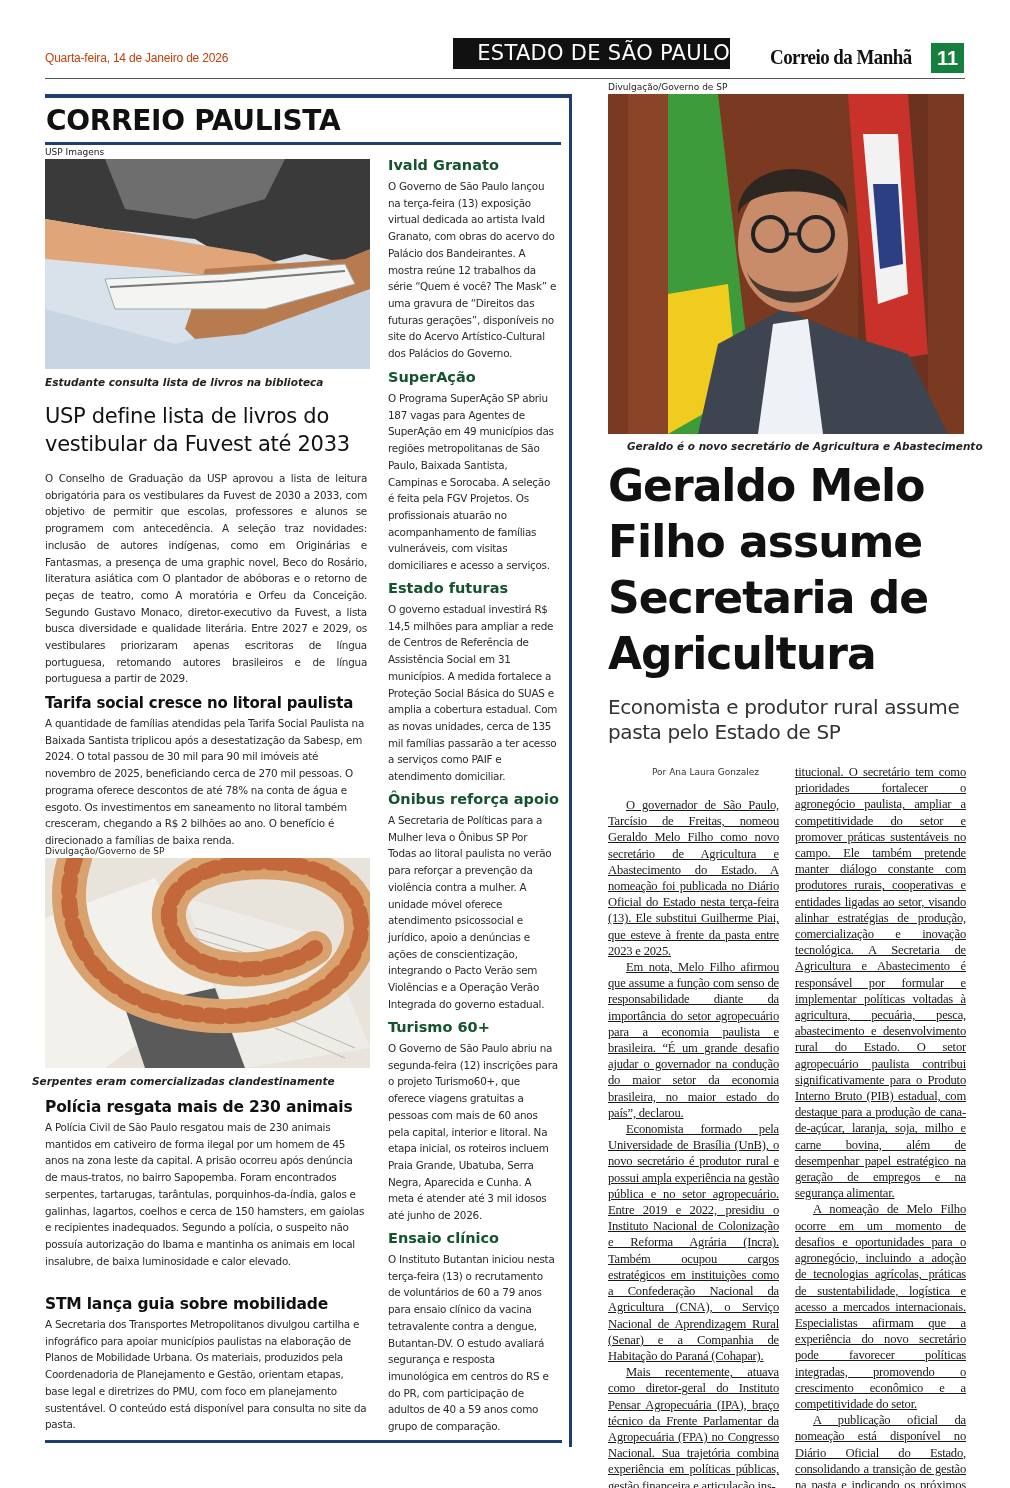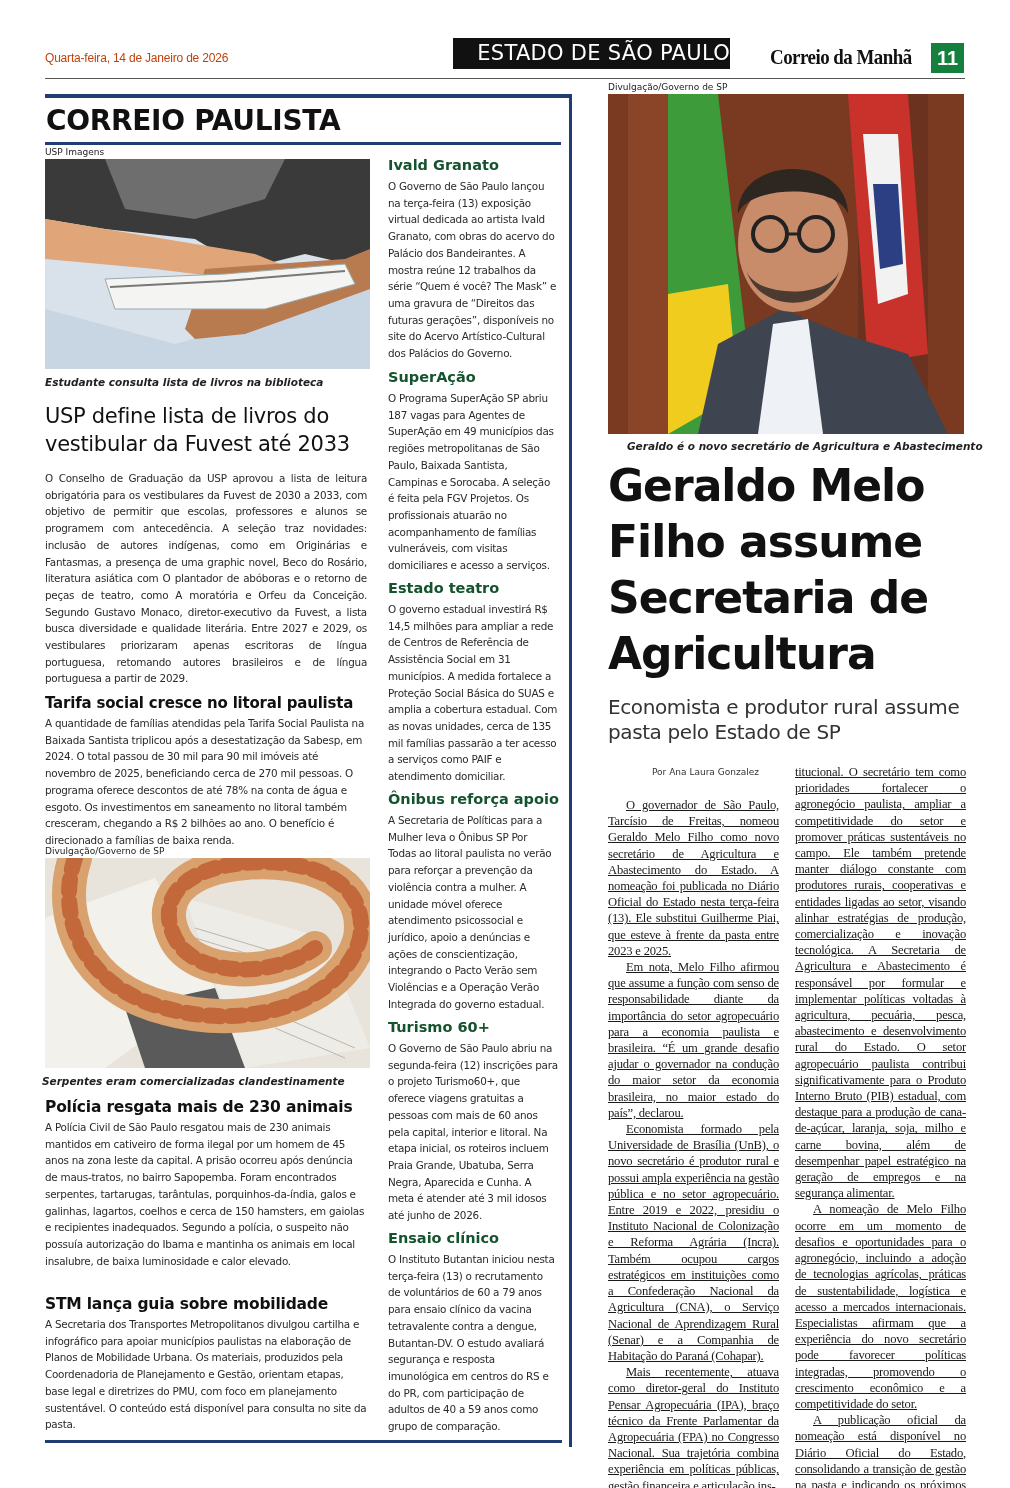--- a/index.html
+++ b/index.html
@@ -91,35 +91,35 @@
         <line x1="150" y1="80" x2="250" y2="110"></line>
       <line x1="150" y1="90" x2="250" y2="120"></line>
         <line x1="240" y1="160" x2="310" y2="190"></line>
       <line x1="230" y1="170" x2="300" y2="200"></line>
     </g>
     <path d="M80 150 L170 130 L200 210 L100 210 Z" fill="#5a5a5a"></path>
     <path d="M30 0 C10 60 40 130 120 150 C210 175 300 140 315 80 C325 20 260 0 200 5 C140 10 110 40 130 80 C150 120 230 120 270 90" fill="none" stroke="#d9a16e" stroke-width="34" stroke-linecap="round"></path>
     <path d="M30 0 C10 60 40 130 120 150 C210 175 300 140 315 80 C325 20 260 0 200 5 C140 10 110 40 130 80 C150 120 230 120 270 90" fill="none" stroke="#c2683a" stroke-width="16" stroke-dasharray="12 10" stroke-linecap="round"></path>
   </svg>
 </div>
-<div class="abs caption" style="left:42px; top:1075px;">Serpentes eram comercializadas clandestinamente</div>
+<div class="abs caption" style="left:32px; top:1075px;">Serpentes eram comercializadas clandestinamente</div>
 
 <div class="abs h-mid" style="left:45px; top:1098px; font-size:15.5px;">Polícia resgata mais de 230 animais</div>
 <div class="abs body-sans col1" style="left:45px; top:1119px;">A Polícia Civil de São Paulo resgatou mais de 230 animais mantidos em cativeiro de forma ilegal por um homem de 45 anos na zona leste da capital. A prisão ocorreu após denúncia de maus-tratos, no bairro Sapopemba. Foram encontrados serpentes, tartarugas, tarântulas, porquinhos-da-índia, galos e galinhas, lagartos, coelhos e cerca de 150 hamsters, em gaiolas e recipientes inadequados. Segundo a polícia, o suspeito não possuía autorização do Ibama e mantinha os animais em local insalubre, de baixa luminosidade e calor elevado.</div>
 
 <div class="abs h-mid" style="left:45px; top:1295px; font-size:15.5px;">STM lança guia sobre mobilidade</div>
 <div class="abs body-sans col1" style="left:45px; top:1316px;">A Secretaria dos Transportes Metropolitanos divulgou cartilha e infográfico para apoiar municípios paulistas na elaboração de Planos de Mobilidade Urbana. Os materiais, produzidos pela Coordenadoria de Planejamento e Gestão, orientam etapas, base legal e diretrizes do PMU, com foco em planejamento sustentável. O conteúdo está disponível para consulta no site da pasta.</div>
 
 <div class="abs h-small" style="left:388px; top:157px;">Ivald Granato</div>
 <div class="abs body-sans col2" style="left:388px; top:178px;">O Governo de São Paulo lançou na terça-feira (13) exposição virtual dedicada ao artista Ivald Granato, com obras do acervo do Palácio dos Bandeirantes. A mostra reúne 12 trabalhos da série “Quem é você? The Mask” e uma gravura de “Direitos das futuras gerações”, disponíveis no site do Acervo Artístico-Cultural dos Palácios do Governo.</div>
 
 <div class="abs h-small" style="left:388px; top:369px;">SuperAção</div>
 <div class="abs body-sans col2" style="left:388px; top:390px;">O Programa SuperAção SP abriu 187 vagas para Agentes de SuperAção em 49 municípios das regiões metropolitanas de São Paulo, Baixada Santista, Campinas e Sorocaba. A seleção é feita pela FGV Projetos. Os profissionais atuarão no acompanhamento de famílias vulneráveis, com visitas domiciliares e acesso a serviços.</div>
 
-<div class="abs h-small" style="left:388px; top:580px;">Estado teatro</div>
+<div class="abs h-small" style="left:388px; top:580px;">Estado futuras</div>
 <div class="abs body-sans col2" style="left:388px; top:601px;">O governo estadual investirá R$ 14,5 milhões para ampliar a rede de Centros de Referência de Assistência Social em 31 municípios. A medida fortalece a Proteção Social Básica do SUAS e amplia a cobertura estadual. Com as novas unidades, cerca de 135 mil famílias passarão a ter acesso a serviços como PAIF e atendimento domiciliar.</div>
 
 <div class="abs h-small" style="left:388px; top:791px;">Ônibus reforça apoio</div>
 <div class="abs body-sans col2" style="left:388px; top:812px;">A Secretaria de Políticas para a Mulher leva o Ônibus SP Por Todas ao litoral paulista no verão para reforçar a prevenção da violência contra a mulher. A unidade móvel oferece atendimento psicossocial e jurídico, apoio a denúncias e ações de conscientização, integrando o Pacto Verão sem Violências e a Operação Verão Integrada do governo estadual.</div>
 
 <div class="abs h-small" style="left:388px; top:1019px;">Turismo 60+</div>
 <div class="abs body-sans col2" style="left:388px; top:1040px;">O Governo de São Paulo abriu na segunda-feira (12) inscrições para o projeto Turismo60+, que oferece viagens gratuitas a pessoas com mais de 60 anos pela capital, interior e litoral. Na etapa inicial, os roteiros incluem Praia Grande, Ubatuba, Serra Negra, Aparecida e Cunha. A meta é atender até 3 mil idosos até junho de 2026.</div>
 
 <div class="abs h-small" style="left:388px; top:1230px;">Ensaio clínico</div>
 <div class="abs body-sans col2" style="left:388px; top:1251px;">O Instituto Butantan iniciou nesta terça-feira (13) o recrutamento de voluntários de 60 a 79 anos para ensaio clínico da vacina tetravalente contra a dengue, Butantan-DV. O estudo avaliará segurança e resposta imunológica em centros do RS e do PR, com participação de adultos de 40 a 59 anos como grupo de comparação.</div>

